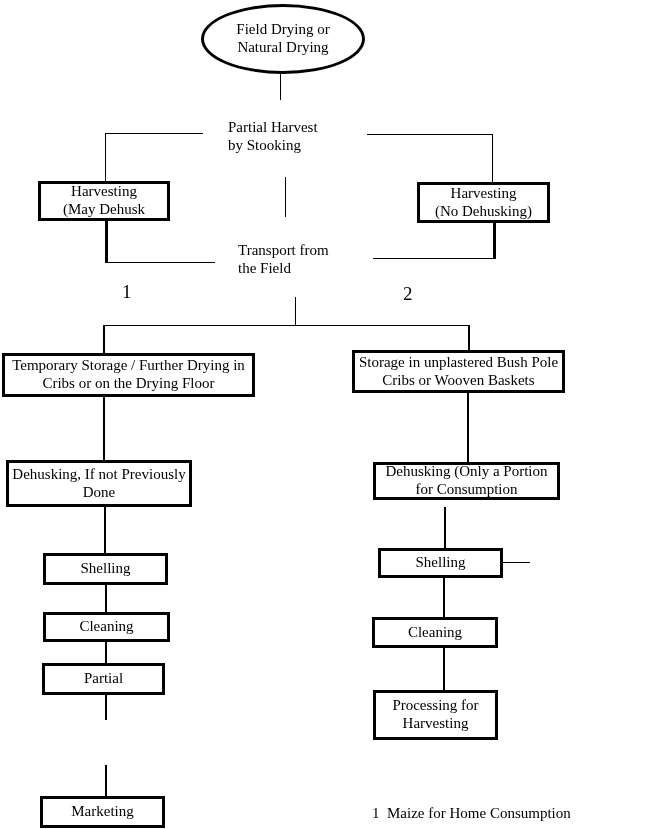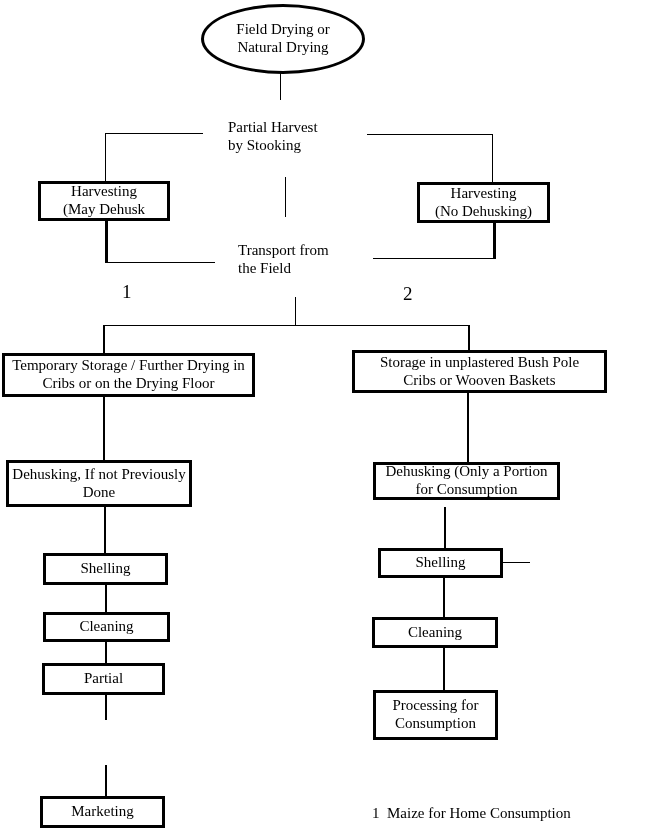--- a/index.html
+++ b/index.html
@@ -69,21 +69,21 @@
 
   <div class="vline" style="left:295px;top:297px;width:1px;height:28px"></div>
   <div class="hline" style="left:103px;top:325px;width:367px;height:1px"></div>
   <div class="vline" style="left:103px;top:325px;width:2px;height:28px"></div>
   <div class="vline" style="left:468px;top:325px;width:2px;height:25px"></div>
 
   <div class="box" style="left:2px;top:353px;width:253px;height:44px">
     <span class="lbl">Temporary Storage / Further Drying in
 Cribs or on the Drying Floor</span>
   </div>
-  <div class="box" style="left:352px;top:350px;width:255px;height:43px">
+  <div class="box" style="left:352px;top:350px;width:213px;height:43px">
     <span class="lbl">Storage in unplastered Bush Pole
 Cribs or Wooven Baskets</span>
   </div>
 
   <div class="vline" style="left:103px;top:397px;width:2px;height:63px"></div>
   <div class="vline" style="left:467px;top:393px;width:2px;height:69px"></div>
 
   <div class="box" style="left:6px;top:460px;width:186px;height:47px">
     <span class="lbl">Dehusking, If not Previously
 Done</span>
@@ -115,21 +115,21 @@
   </div>
 
   <div class="vline" style="left:105px;top:642px;width:2px;height:21px"></div>
   <div class="vline" style="left:443px;top:648px;width:2px;height:42px"></div>
 
   <div class="box" style="left:42px;top:663px;width:123px;height:32px">
     <span class="lbl">Partial</span>
   </div>
   <div class="box" style="left:373px;top:690px;width:125px;height:50px">
     <span class="lbl">Processing for
-Consumption</span>
+Harvesting</span>
   </div>
 
   <div class="vline" style="left:105px;top:695px;width:2px;height:25px"></div>
 
 
   <div class="vline" style="left:105px;top:765px;width:2px;height:31px"></div>
 
   <div class="box" style="left:40px;top:796px;width:125px;height:32px">
     <span class="lbl">Marketing</span>
   </div>

